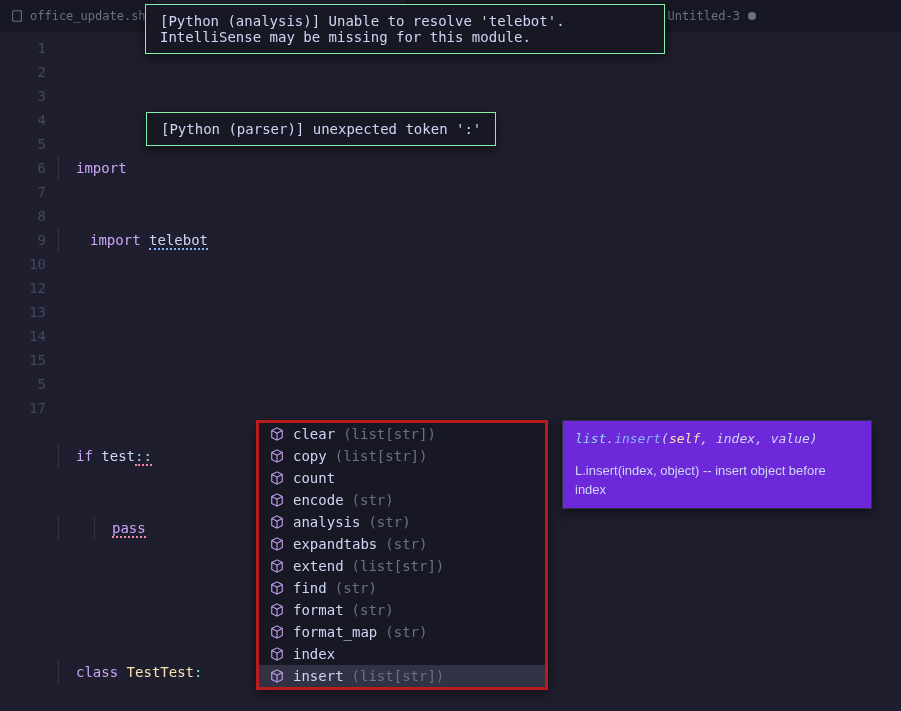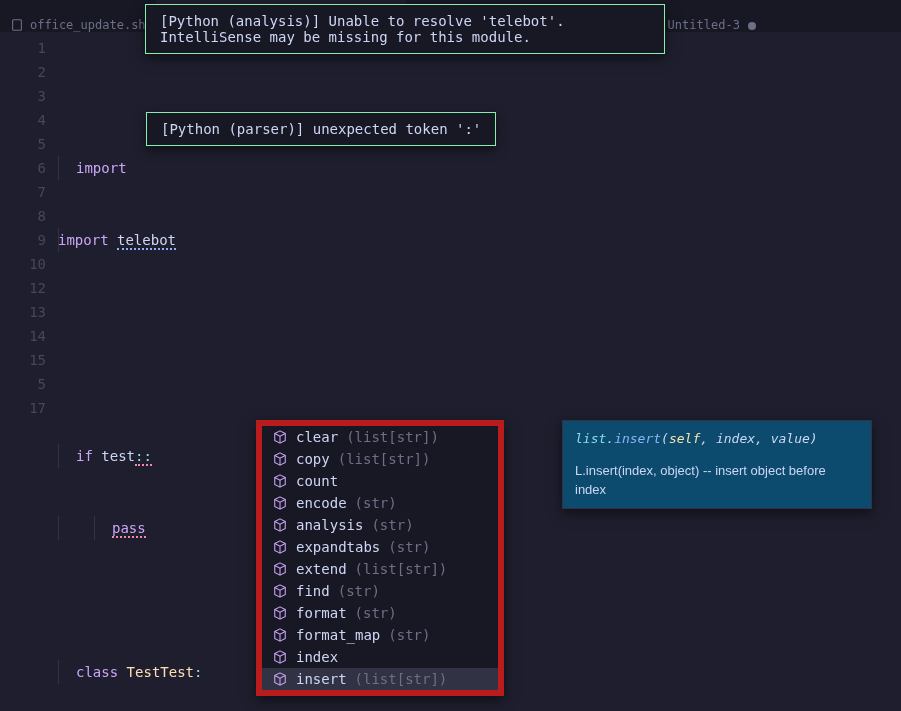--- a/index.html
+++ b/index.html
@@ -18,21 +18,21 @@
   .tab-bar {
     height: 32px;
     background: #181825;
     display: flex;
     align-items: center;
     overflow: hidden;
     font-size: 12px;
   }
   .tab {
     display: flex;
-    align-items: flex-end;
+    align-items: center;
     padding: 0 10px;
     height: 100%;
     color: #6c7086;
     gap: 6px;
     white-space: nowrap;
   }
   .tab.active {
     background: #1e1e2e;
     color: #cdd6f4;
   }
@@ -95,22 +95,22 @@
     font-family: 'Menlo', 'Monaco', 'Consolas', monospace;
     color: #cdd6f4;
     z-index: 50;
     box-shadow: 0 4px 12px rgba(0,0,0,0.5);
   }
 
   
   .autocomplete {
     position: absolute;
     background: #181825;
-    border: 6px solid #b91c1c;
-    width: 248px;
+    border: 3px solid #b91c1c;
+    width: 292px;
     z-index: 60;
     box-shadow: 0 4px 12px rgba(0,0,0,0.5);
   }
   .ac-item {
     display: flex;
     align-items: center;
     gap: 8px;
     padding: 3px 10px;
     font-size: 14px;
     color: #cdd6f4;
@@ -122,21 +122,21 @@
     width: 16px; height: 16px;
     display: inline-flex;
     align-items: center; justify-content: center;
     color: #cba6f7;
   }
   .ac-hint { color: #6c7086; }
 
   
   .doc-popup {
     position: absolute;
-    background: #0c4a6e;
+    background: #6d28d9;
     border: 1px solid #313244;
     width: 310px;
     padding: 8px 12px;
     font-size: 13px;
     line-height: 1.5;
     z-index: 60;
     box-shadow: 0 4px 12px rgba(0,0,0,0.5);
   }
   .doc-sig { font-style: italic; }
   .doc-sig .tok-type { color: #89dceb; }
@@ -216,21 +216,21 @@
     <div>13</div>
     <div>14</div>
     <div>15</div>
     <div>5</div>
     <div>17</div>
   </div>
 
   <div class="code-area">
     <div class="line"></div>
     <div class="line"><span class="indent-guide" style="left:0"></span><span style="padding-left:18px"><span class="kw2">import</span></span></div>
-    <div class="line"><span class="indent-guide" style="left:0"></span><span style="padding-left:0"><span class="kw2">import</span> <span class="id warn-underline">telebot</span></span></div>
+    <div class="line"><span class="indent-guide" style="left:0"></span><span style="padding-left:32px"><span class="kw2">import</span> <span class="id warn-underline">telebot</span></span></div>
     <div class="line"></div>
     <div class="line"></div>
     <div class="line"><span class="indent-guide" style="left:0"></span><span style="padding-left:18px"><span class="kw2">if</span> <span class="id">test</span><span class="punct err-underline">::</span></span></div>
     <div class="line"><span class="indent-guide" style="left:0"></span><span class="indent-guide" style="left:36px"></span><span style="padding-left:54px"><span class="kw2 err-underline">pass</span></span></div>
     <div class="line"></div>
     <div class="line"><span class="indent-guide" style="left:0"></span><span style="padding-left:18px"><span class="kw2">class</span> <span class="cls">TestTest</span><span class="punct">:</span></span></div>
     
     
     
     

